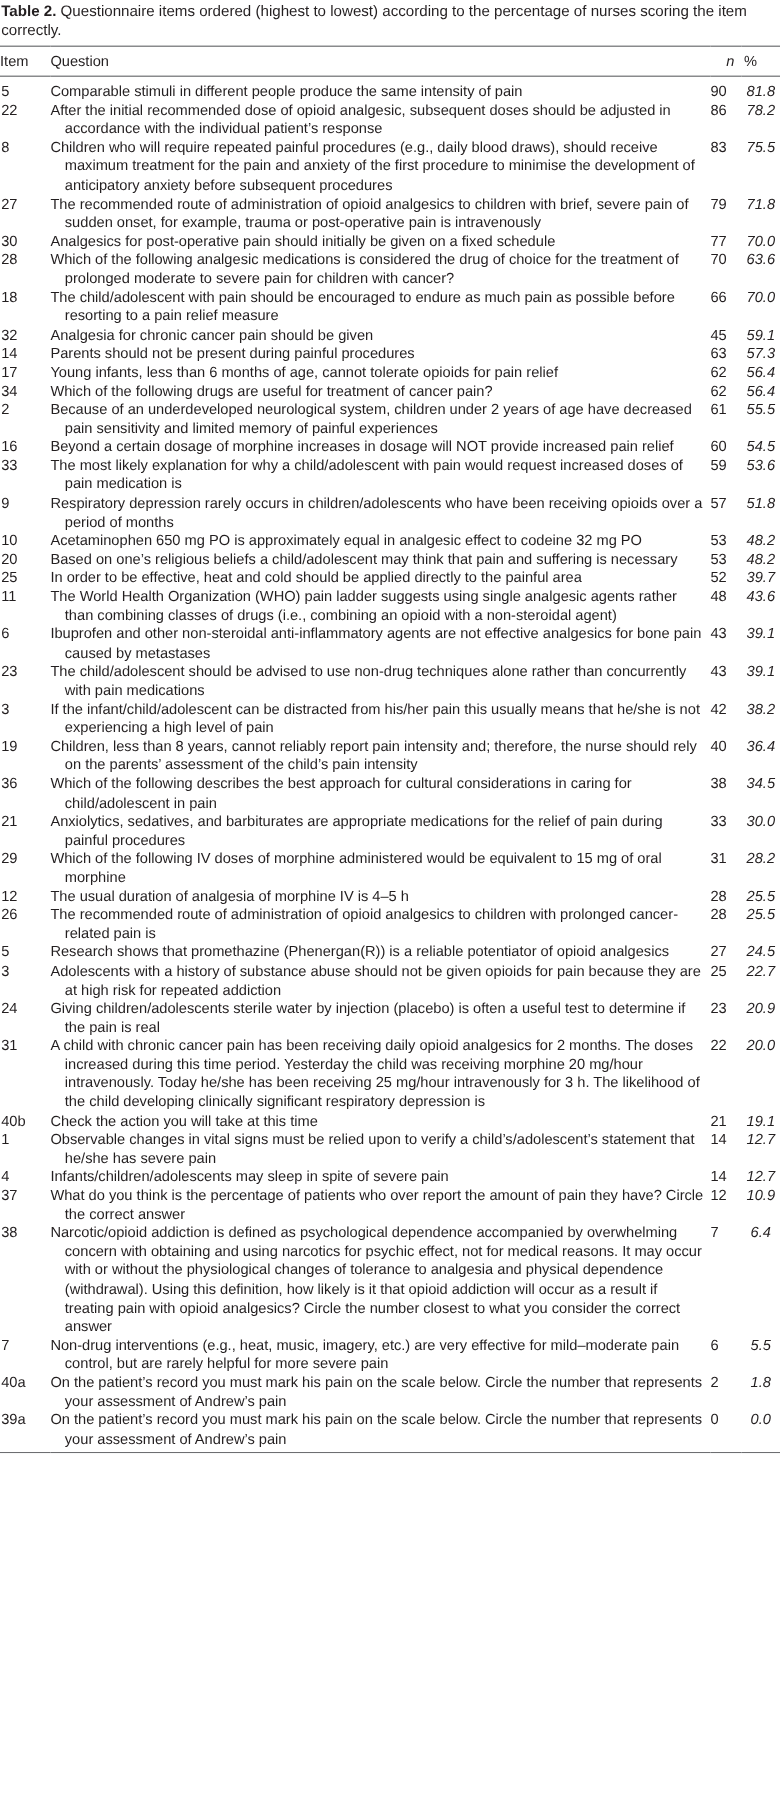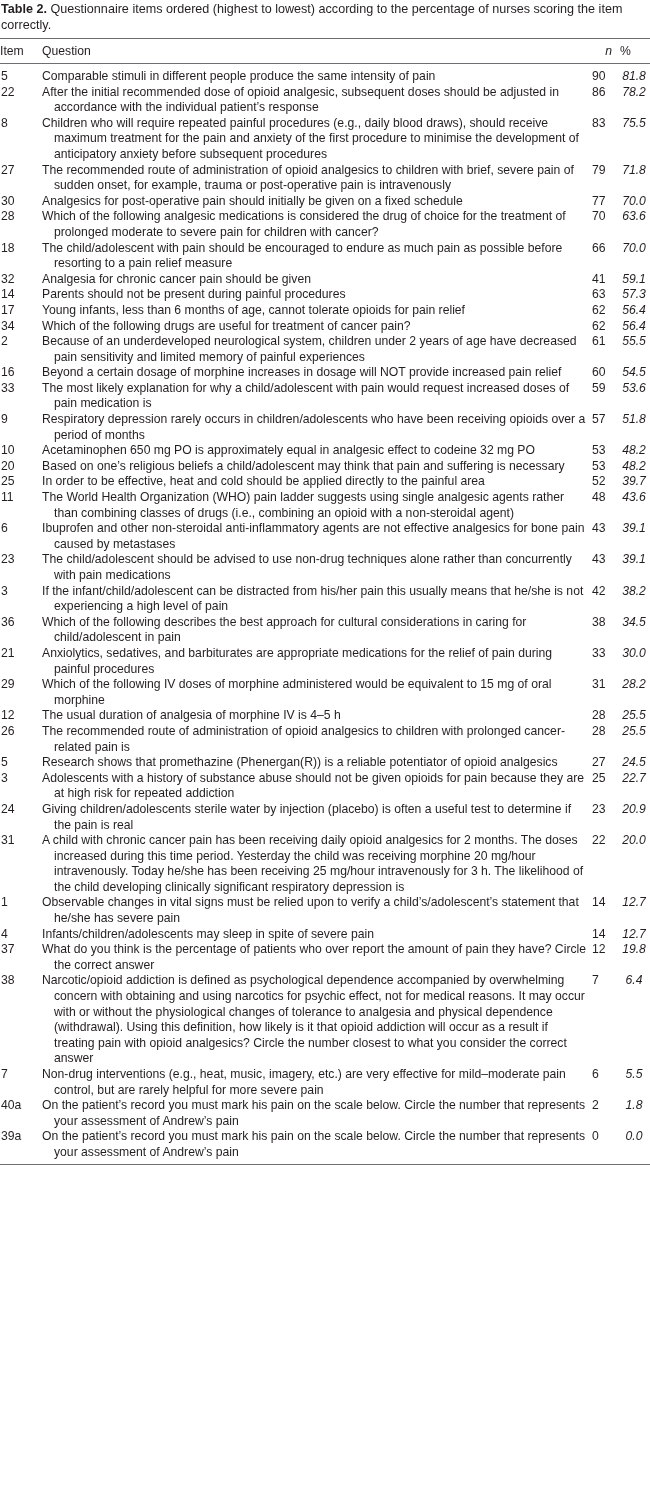--- a/index.html
+++ b/index.html
@@ -127,21 +127,21 @@
           <span class="q">The child/adolescent with pain should be encouraged to endure as much pain as possible before resorting to a pain relief measure</span>
         </td>
         <td class="n">66</td>
         <td class="pct">70.0</td>
       </tr>
       <tr>
         <td class="item">32</td>
         <td class="question">
           <span class="q">Analgesia for chronic cancer pain should be given</span>
         </td>
-        <td class="n">41</td>
+        <td class="n">45</td>
         <td class="pct">59.1</td>
       </tr>
       <tr>
         <td class="item">14</td>
         <td class="question">
           <span class="q">Parents should not be present during painful procedures</span>
         </td>
         <td class="n">63</td>
         <td class="pct">57.3</td>
       </tr>
@@ -243,20 +243,28 @@
       </tr>
       <tr>
         <td class="item">3</td>
         <td class="question">
           <span class="q">If the infant/child/adolescent can be distracted from his/her pain this usually means that he/she is not experiencing a high level of pain</span>
         </td>
         <td class="n">42</td>
         <td class="pct">38.2</td>
       </tr>
       <tr>
+        <td class="item">19</td>
+        <td class="question">
+          <span class="q">Children, less than 8 years, cannot reliably report pain intensity and; therefore, the nurse should rely on the parents’ assessment of the child’s pain intensity</span>
+        </td>
+        <td class="n">40</td>
+        <td class="pct">36.4</td>
+      </tr>
+      <tr>
         <td class="item">36</td>
         <td class="question">
           <span class="q">Which of the following describes the best approach for cultural considerations in caring for child/adolescent in pain</span>
         </td>
         <td class="n">38</td>
         <td class="pct">34.5</td>
       </tr>
       <tr>
         <td class="item">21</td>
         <td class="question">
@@ -315,20 +323,28 @@
       </tr>
       <tr>
         <td class="item">31</td>
         <td class="question">
           <span class="q">A child with chronic cancer pain has been receiving daily opioid analgesics for 2 months. The doses increased during this time period. Yesterday the child was receiving morphine 20 mg/hour intravenously. Today he/she has been receiving 25 mg/hour intravenously for 3 h. The likelihood of the child developing clinically significant respiratory depression is</span>
         </td>
         <td class="n">22</td>
         <td class="pct">20.0</td>
       </tr>
       <tr>
+        <td class="item">40b</td>
+        <td class="question">
+          <span class="q">Check the action you will take at this time</span>
+        </td>
+        <td class="n">21</td>
+        <td class="pct">19.1</td>
+      </tr>
+      <tr>
         <td class="item">1</td>
         <td class="question">
           <span class="q">Observable changes in vital signs must be relied upon to verify a child’s/adolescent’s statement that he/she has severe pain</span>
         </td>
         <td class="n">14</td>
         <td class="pct">12.7</td>
       </tr>
       <tr>
         <td class="item">4</td>
         <td class="question">
@@ -336,21 +352,21 @@
         </td>
         <td class="n">14</td>
         <td class="pct">12.7</td>
       </tr>
       <tr>
         <td class="item">37</td>
         <td class="question">
           <span class="q">What do you think is the percentage of patients who over report the amount of pain they have? Circle the correct answer</span>
         </td>
         <td class="n">12</td>
-        <td class="pct">19.8</td>
+        <td class="pct">10.9</td>
       </tr>
       <tr>
         <td class="item">38</td>
         <td class="question">
           <span class="q">Narcotic/opioid addiction is defined as psychological dependence accompanied by overwhelming concern with obtaining and using narcotics for psychic effect, not for medical reasons. It may occur with or without the physiological changes of tolerance to analgesia and physical dependence (withdrawal). Using this definition, how likely is it that opioid addiction will occur as a result if treating pain with opioid analgesics? Circle the number closest to what you consider the correct answer</span>
         </td>
         <td class="n">7</td>
         <td class="pct">6.4</td>
       </tr>
       <tr>

